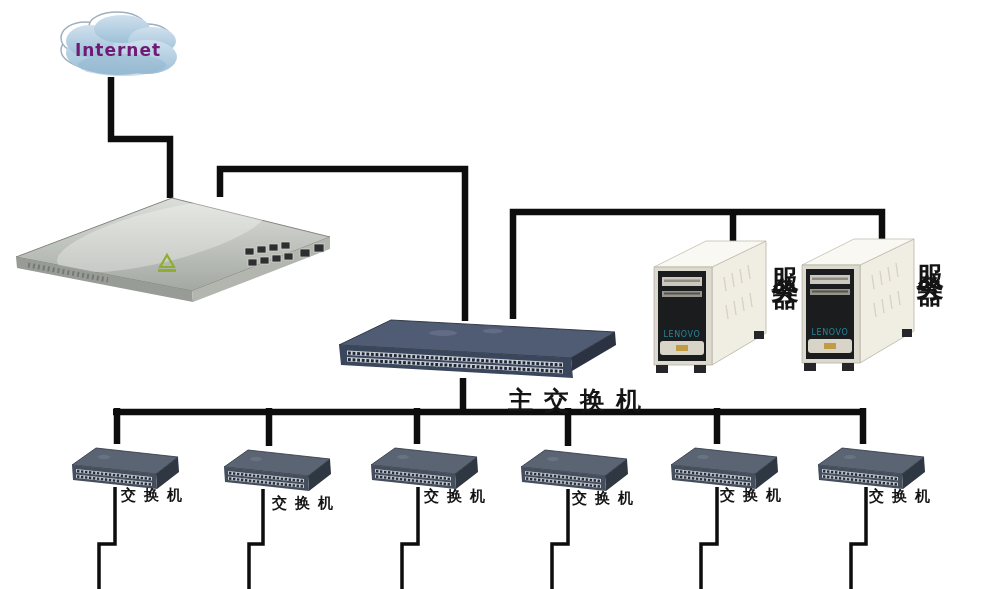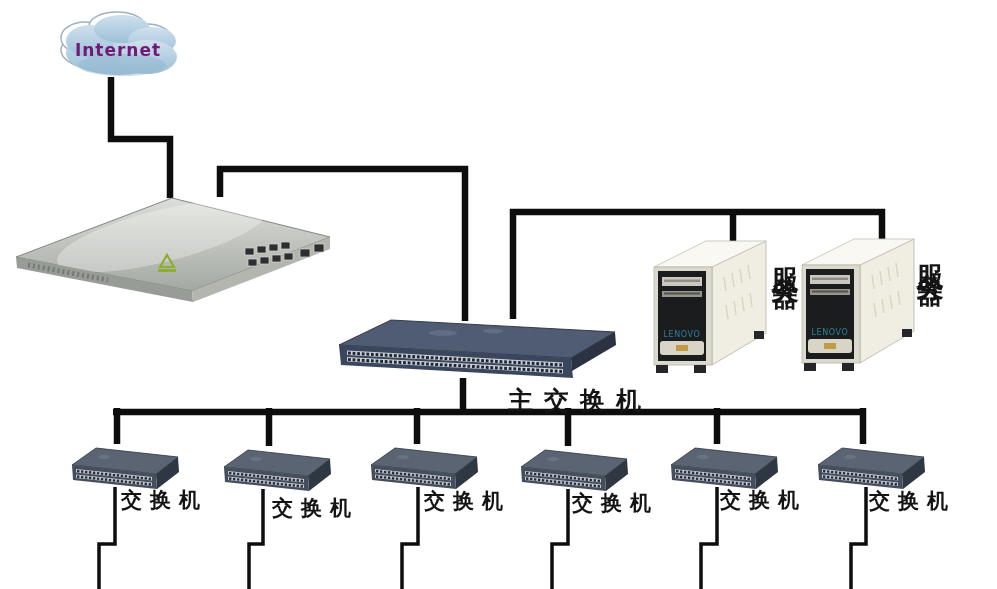--- a/index.html
+++ b/index.html
@@ -18,21 +18,21 @@
     font-weight:700; color:#141414; white-space:nowrap;
   }
   .router-label      { left:85px;  top:299px; font-size:27px; letter-spacing:16px; }
   .mainswitch-label  { left:508px; top:372px; font-size:25px; letter-spacing:11px;margin-top:12px; }
   .v-label {
     writing-mode:vertical-rl; text-orientation:upright;
     font-size:27px; letter-spacing:8px; line-height:1;
   }
   .server1-label { left:772px; top:247px; height:110px; }
   .server2-label { left:917px; top:244px; height:110px; }
-  .sw-label { font-size:21px; letter-spacing:8px; }
+  .sw-label { font-size:15px; letter-spacing:8px; }
   .swl-1 { left:121px; top:486px; }
   .swl-2 { left:272px; top:494px; }
   .swl-3 { left:424px; top:487px; }
   .swl-4 { left:572px; top:489px; }
   .swl-5 { left:720px; top:486px; }
   .swl-6 { left:869px; top:487px; }
   .cloud-box { left:52px; top:9px; width:132px; height:72px; }
   .cloud-text {
     position:absolute; left:0; right:0; top:31px; text-align:center; z-index:3;
     font-size:17px; font-weight:700; color:#701a75; letter-spacing:1px;

